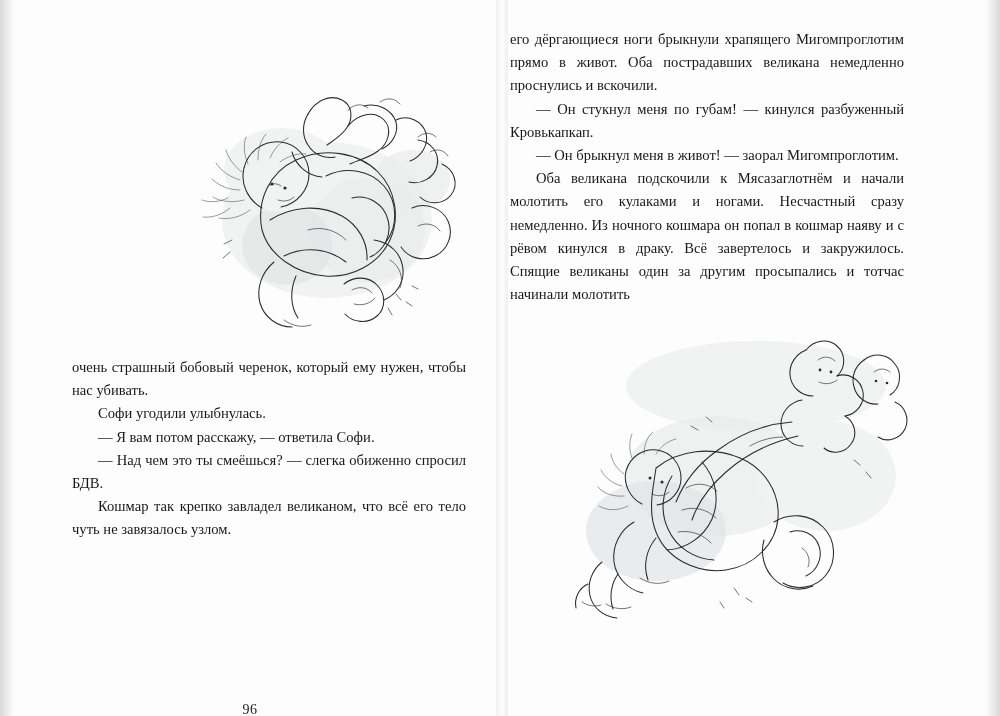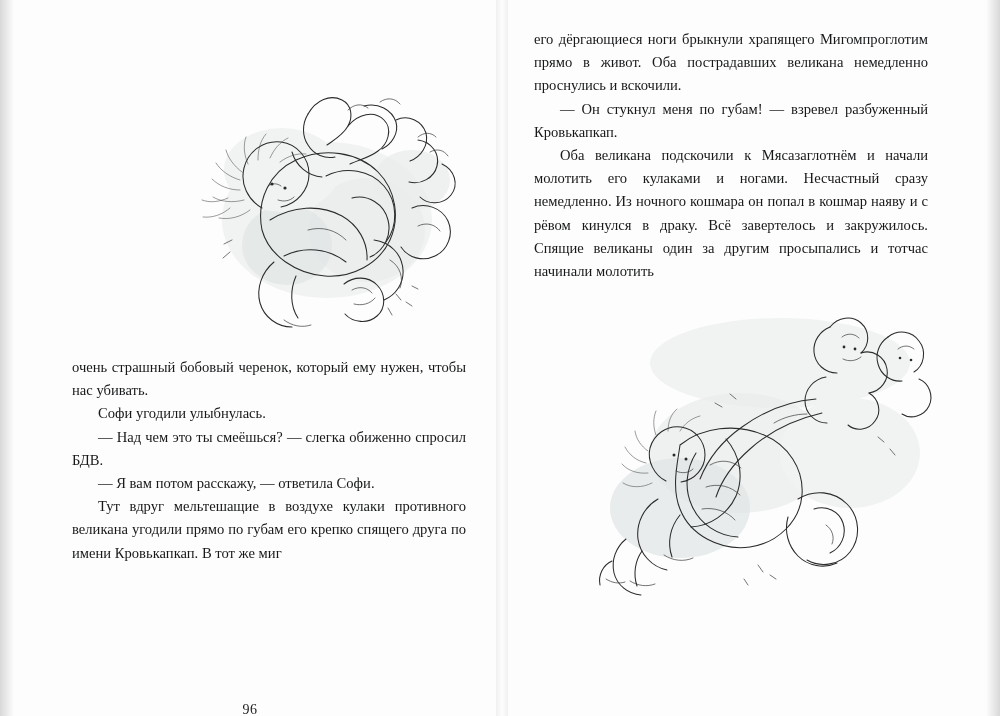--- a/index.html
+++ b/index.html
@@ -53,21 +53,21 @@
     height: 716px;
     box-sizing: border-box;
   }
   .page-left {
     left: 0;
     width: 500px;
     padding: 28px 34px 0 72px;
     margin-top: 46px;
   }
   .page-right {
-    left: 500px;
+    left: 476px;
     width: 500px;
     padding: 28px 72px 0 34px;
   }
 
   .text-block {
     font-size: 14.6px;
     line-height: 23.2px;
     color: #16181a;
     text-align: justify;
     text-justify: inter-word;
@@ -225,33 +225,34 @@
         <path class="ink-thin" d="M118 172 l-7 6"></path>
 
         <path class="ink" d="M300 128 c14 -6 30 0 36 13 c6 13 0 29 -13 35 c-12 6 -27 2 -34 -9"></path>
         <path class="ink-thin" d="M306 146 c8 -4 17 -2 22 5"></path>
       </svg>
     </div>
 
     <div class="text-block">
       <p class="para">очень страшный бобовый черенок, который ему нужен, чтобы нас убивать.</p>
       <p class="para indent">Софи угодили улыбнулась.</p>
+      <p class="para dialog">— Я вам потом расскажу, — ответила Софи.</p>
       <p class="para dialog">— Над чем это ты смеёшься? — слегка обиженно спросил БДВ.</p>
-      <p class="para dialog">— Я вам потом расскажу, — ответила Софи.</p>
-      <p class="para indent">Тут вдруг мельтешащие в воздухе кулаки противного великана угодили прямо по губам его крепко спящего друга по имени Кровькапкап. В тот же миг</p>
+      <p class="para indent">Кошмар так крепко завладел великаном, что всё его тело чуть не завязалось узлом.</p>
     </div>
 
     <div class="folio">96</div>
   </div>
 
   <div class="page page-right">
 
     <div class="text-block">
       <p class="para">его дёргающиеся ноги брыкнули храпящего Мигомпроглотим прямо в живот. Оба пострадавших великана немедленно проснулись и вскочили.</p>
-      <p class="para dialog">— Он стукнул меня по губам! — взревел разбуженный Кровькапкап.</p>
+      <p class="para dialog">— Он стукнул меня по губам! — кинулся разбуженный Кровькапкап.</p>
+      <p class="para dialog">— Он брыкнул меня в живот! — заорал Мигомпроглотим.</p>
       <p class="para indent">Оба великана подскочили к Мясазаглотнём и начали молотить его кулаками и ногами. Несчастный сразу немедленно. Из ночного кошмара он попал в кошмар наяву и с рёвом кинулся в драку. Всё завертелось и закружилось. Спящие великаны один за другим просыпались и тотчас начинали молотить</p>
     </div>
 
     <div class="illus" id="illus-bottom">
       <svg viewBox="0 0 420 300" width="420" height="300" aria-hidden="true">
 
         <ellipse class="wash3" cx="250" cy="60" rx="130" ry="45"></ellipse>
         <ellipse class="wash" cx="210" cy="150" rx="90" ry="60"></ellipse>
         <ellipse class="wash2" cx="150" cy="205" rx="70" ry="50"></ellipse>
         <ellipse class="wash3" cx="320" cy="150" rx="70" ry="55"></ellipse>

